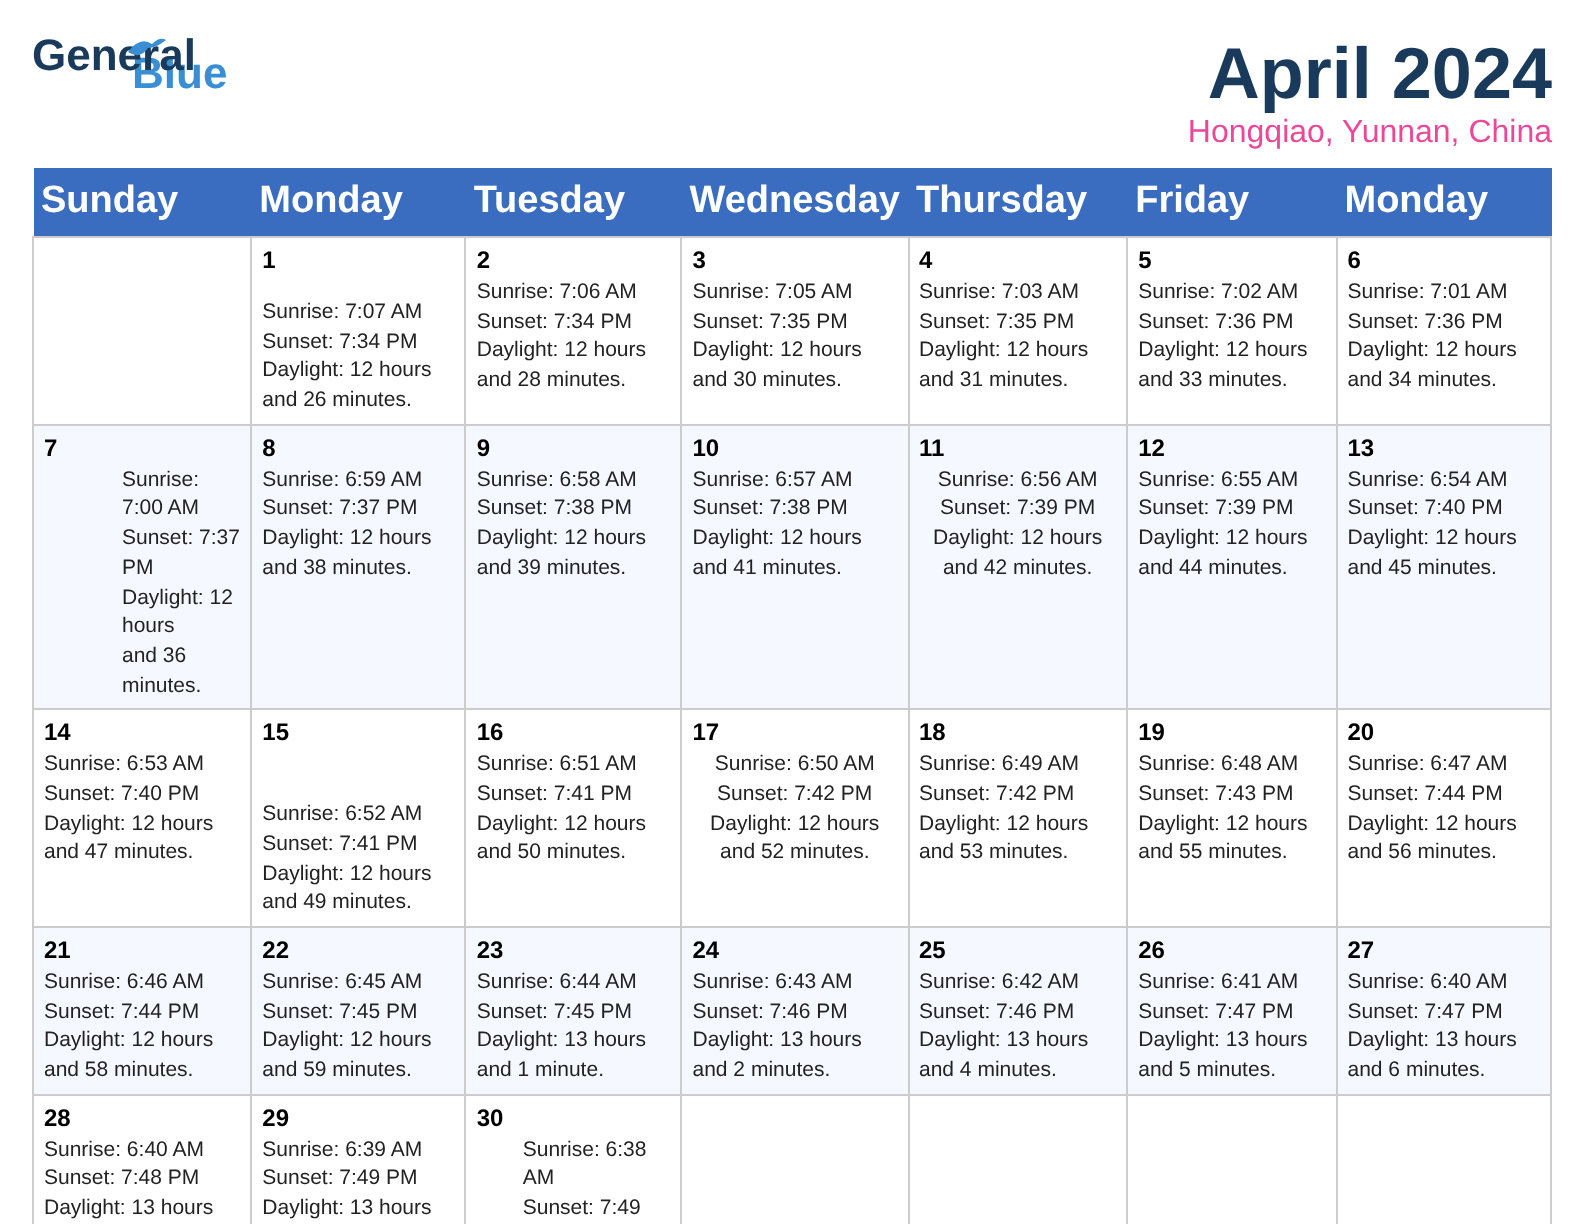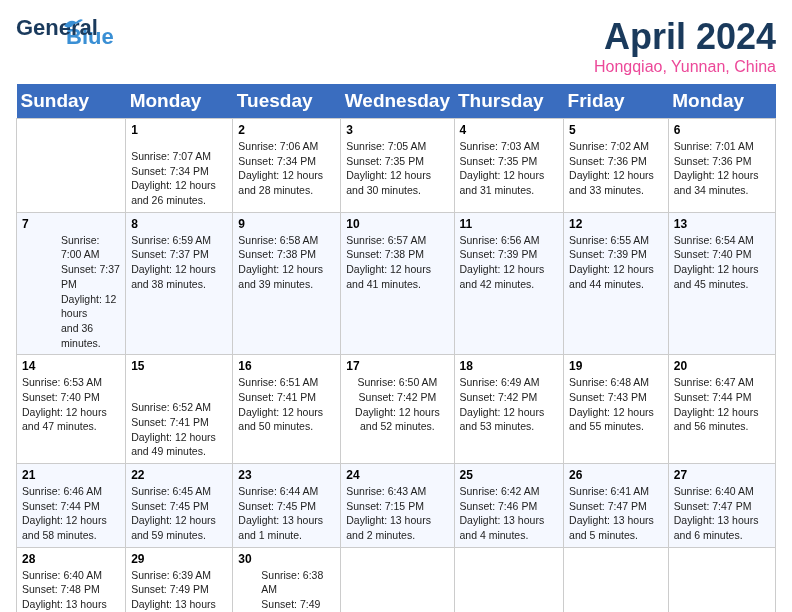--- a/index.html
+++ b/index.html
@@ -177,21 +177,21 @@
         </td>
         <td>
           <div class="day-num">10</div>
           <div class="day-info" style="white-space: pre-line;">Sunrise: 6:57 AM
 Sunset: 7:38 PM
 Daylight: 12 hours
 and 41 minutes.</div>
         </td>
         <td>
           <div class="day-num">11</div>
-          <div class="day-info" style="white-space: pre-line;">Sunrise: 6:56 AM
+          <div class="day-info" style="white-space: pre-line; text-align: center;">Sunrise: 6:56 AM
 Sunset: 7:39 PM
 Daylight: 12 hours
 and 42 minutes.</div>
         </td>
         <td>
           <div class="day-num">12</div>
           <div class="day-info" style="white-space: pre-line;">Sunrise: 6:55 AM
 Sunset: 7:39 PM
 Daylight: 12 hours
 and 44 minutes.</div>
@@ -273,21 +273,21 @@
         <td>
           <div class="day-num">23</div>
           <div class="day-info" style="white-space: pre-line;">Sunrise: 6:44 AM
 Sunset: 7:45 PM
 Daylight: 13 hours
 and 1 minute.</div>
         </td>
         <td>
           <div class="day-num">24</div>
           <div class="day-info" style="white-space: pre-line;">Sunrise: 6:43 AM
-Sunset: 7:15 PM
+Sunset: 7:46 PM
 Daylight: 13 hours
 and 2 minutes.</div>
         </td>
         <td>
           <div class="day-num">25</div>
           <div class="day-info" style="white-space: pre-line;">Sunrise: 6:42 AM
 Sunset: 7:46 PM
 Daylight: 13 hours
 and 4 minutes.</div>
         </td>

